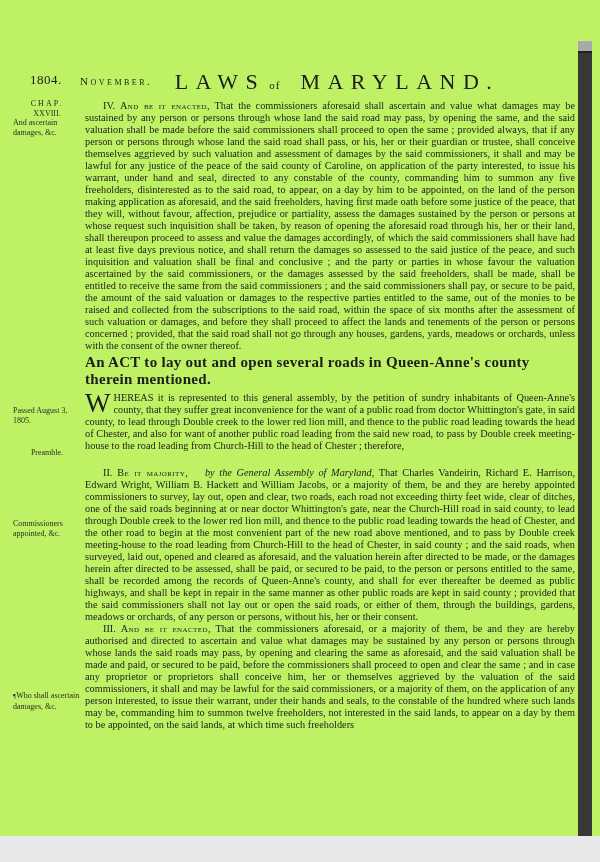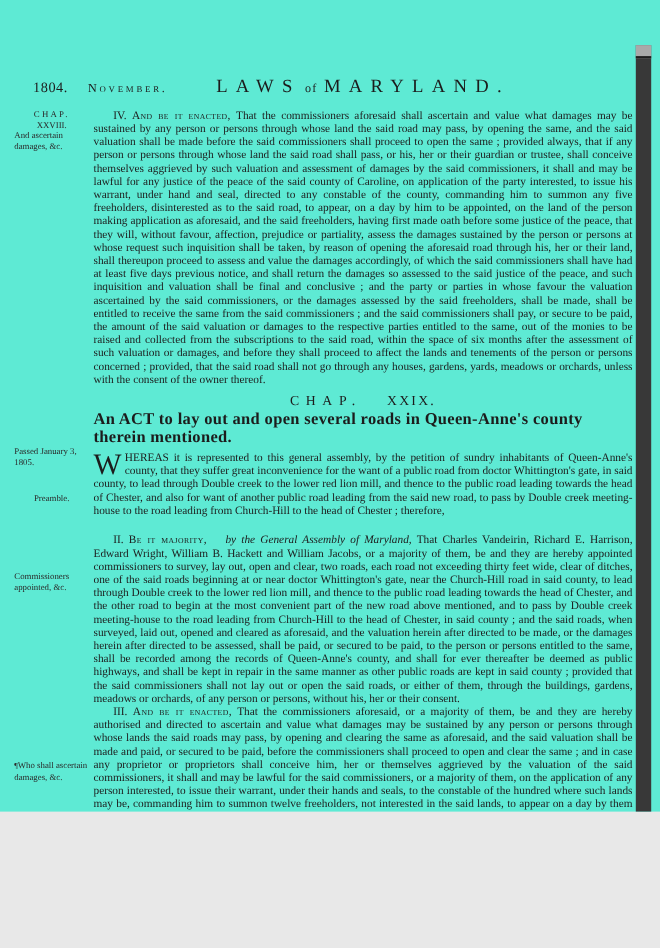--- a/index.html
+++ b/index.html
@@ -1,27 +1,27 @@
 <!DOCTYPE html>
 <html><head>
 <meta charset="utf-8">
 <style>
   html,body { margin:0; padding:0; background:#e8e8e8; }
   .page {
-    position:relative; width:600px; height:738px;
-    background:#5eead4; overflow:hidden;
+    position:relative; width:600px; height:836px;
+    background:#bef264; overflow:hidden;
     font-family:"Liberation Serif","DejaVu Serif",serif;
     color:#1c1c1c;
     -webkit-font-smoothing:antialiased;
   }
   
   .header-year { position:absolute; left:30px; top:72px; font-size:13px; letter-spacing:.5px; }
   .header-month { position:absolute; left:80px; top:75px; font-size:11px; font-variant:small-caps; letter-spacing:2.5px; }
   .header-title { position:absolute; left:85px; top:69px; width:490px; text-align:center; white-space:nowrap; }
-  .header-title .big { font-size:17px; letter-spacing:7.5px; }
+  .header-title .big { font-size:22px; letter-spacing:7.5px;margin-left:14px; }
   .header-title .of  { font-size:11px; letter-spacing:1px; margin:0 2px 0 0; }
   
   .text-col {
     position:absolute; left:85px; top:100px; width:490px;
     font-size:10.3px; line-height:12px; text-align:justify;
   }
   .para { text-indent:18px; margin:0; }
   .smallcaps { font-variant:small-caps; letter-spacing:.4px; }
   .italic { font-style:italic;margin-left:12px; }
   .chap-heading { margin-top:5px; text-align:center; font-size:12.5px; line-height:14px; text-indent:0; }
@@ -59,39 +59,35 @@
     <span class="big">LAWS</span>
     <span class="of">of</span>
     <span class="big">MARYLAND.</span>
   </div>
 
   <div class="margin-note note-chap28">
     <span class="mn-center chap28-label">CHAP.</span>
     <span class="mn-center">XXVIII.</span>
     <span>And ascertain damages, &amp;c.</span>
   </div>
-  <div class="margin-note note-passed">Passed January 3, 1805.</div>
+  <div class="margin-note note-passed">Passed August 3, 1805.</div>
   <div class="margin-note note-preamble">Preamble.</div>
   <div class="margin-note note-comm">Commissioners appointed, &amp;c.</div>
   <div class="margin-note note-who">
     <span class="mark">¶</span><span>Who shall ascertain damages, &amp;c.</span>
   </div>
 
   <div class="text-col">
 
     <p class="para">
       <span>IV.</span>
       <span class="smallcaps">And be it enacted,</span>
       <span>That the commissioners aforesaid shall ascertain and value what damages may be sustained by any person or persons through whose land the said road may pass, by opening the same, and the said valuation shall be made before the said commissioners shall proceed to open the same ; provided always, that if any person or persons through whose land the said road shall pass, or his, her or their guardian or trustee, shall conceive themselves aggrieved by such valuation and assessment of damages by the said commissioners, it shall and may be lawful for any justice of the peace of the said county of Caroline, on application of the party interested, to issue his warrant, under hand and seal, directed to any constable of the county, commanding him to summon any five freeholders, disinterested as to the said road, to appear, on a day by him to be appointed, on the land of the person making application as aforesaid, and the said freeholders, having first made oath before some justice of the peace, that they will, without favour, affection, prejudice or partiality, assess the damages sustained by the person or persons at whose request such inquisition shall be taken, by reason of opening the aforesaid road through his, her or their land, shall thereupon proceed to assess and value the damages accordingly, of which the said commissioners shall have had at least five days previous notice, and shall return the damages so assessed to the said justice of the peace, and such inquisition and valuation shall be final and conclusive ; and the party or parties in whose favour the valuation ascertained by the said commissioners, or the damages assessed by the said freeholders, shall be made, shall be entitled to receive the same from the said commissioners ; and the said commissioners shall pay, or secure to be paid, the amount of the said valuation or damages to the respective parties entitled to the same, out of the monies to be raised and collected from the subscriptions to the said road, within the space of six months after the assessment of such valuation or damages, and before they shall proceed to affect the lands and tenements of the person or persons concerned ; provided, that the said road shall not go through any houses, gardens, yards, meadows or orchards, unless with the consent of the owner thereof.</span>
     </p>
 
-    <div class="chap-heading">
-      <span class="chap-label">CHAP.</span>
-      <span class="chap-num">XXIX.</span>
-    </div>
 
     <div class="act-title">
       <div>An ACT to lay out and open several roads in Queen-Anne's county</div>
       <div>therein mentioned.</div>
     </div>
 
     <p class="para whereas">
       <span class="dropcap">W</span><span>HEREAS</span>
       <span>it is represented to this general assembly, by the petition of sundry inhabitants of Queen-Anne's county, that they suffer great inconvenience for the want of a public road from doctor Whittington's gate, in said county, to lead through Double creek to the lower red lion mill, and thence to the public road leading towards the head of Chester, and also for want of another public road leading from the said new road, to pass by Double creek meeting-house to the road leading from Church-Hill to the head of Chester ; therefore,</span>
     </p>

